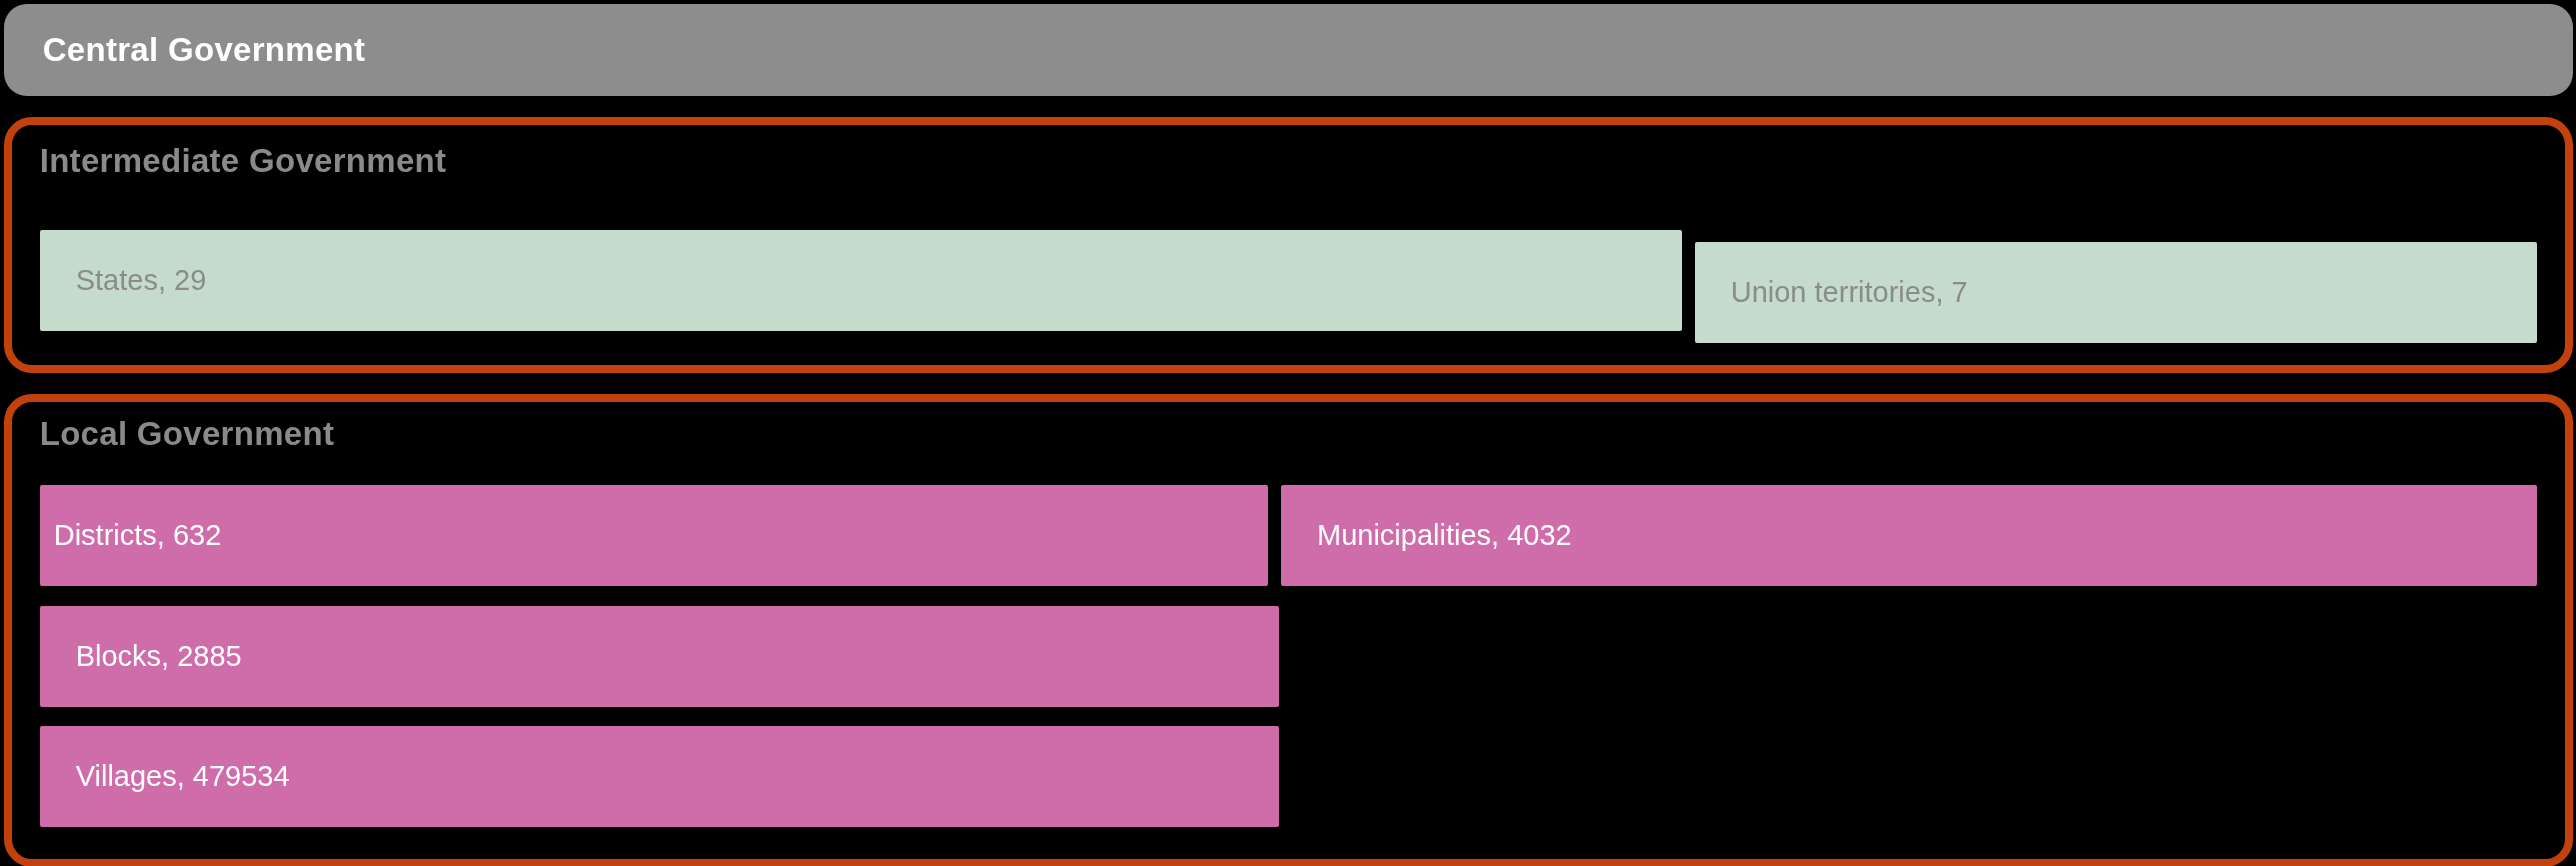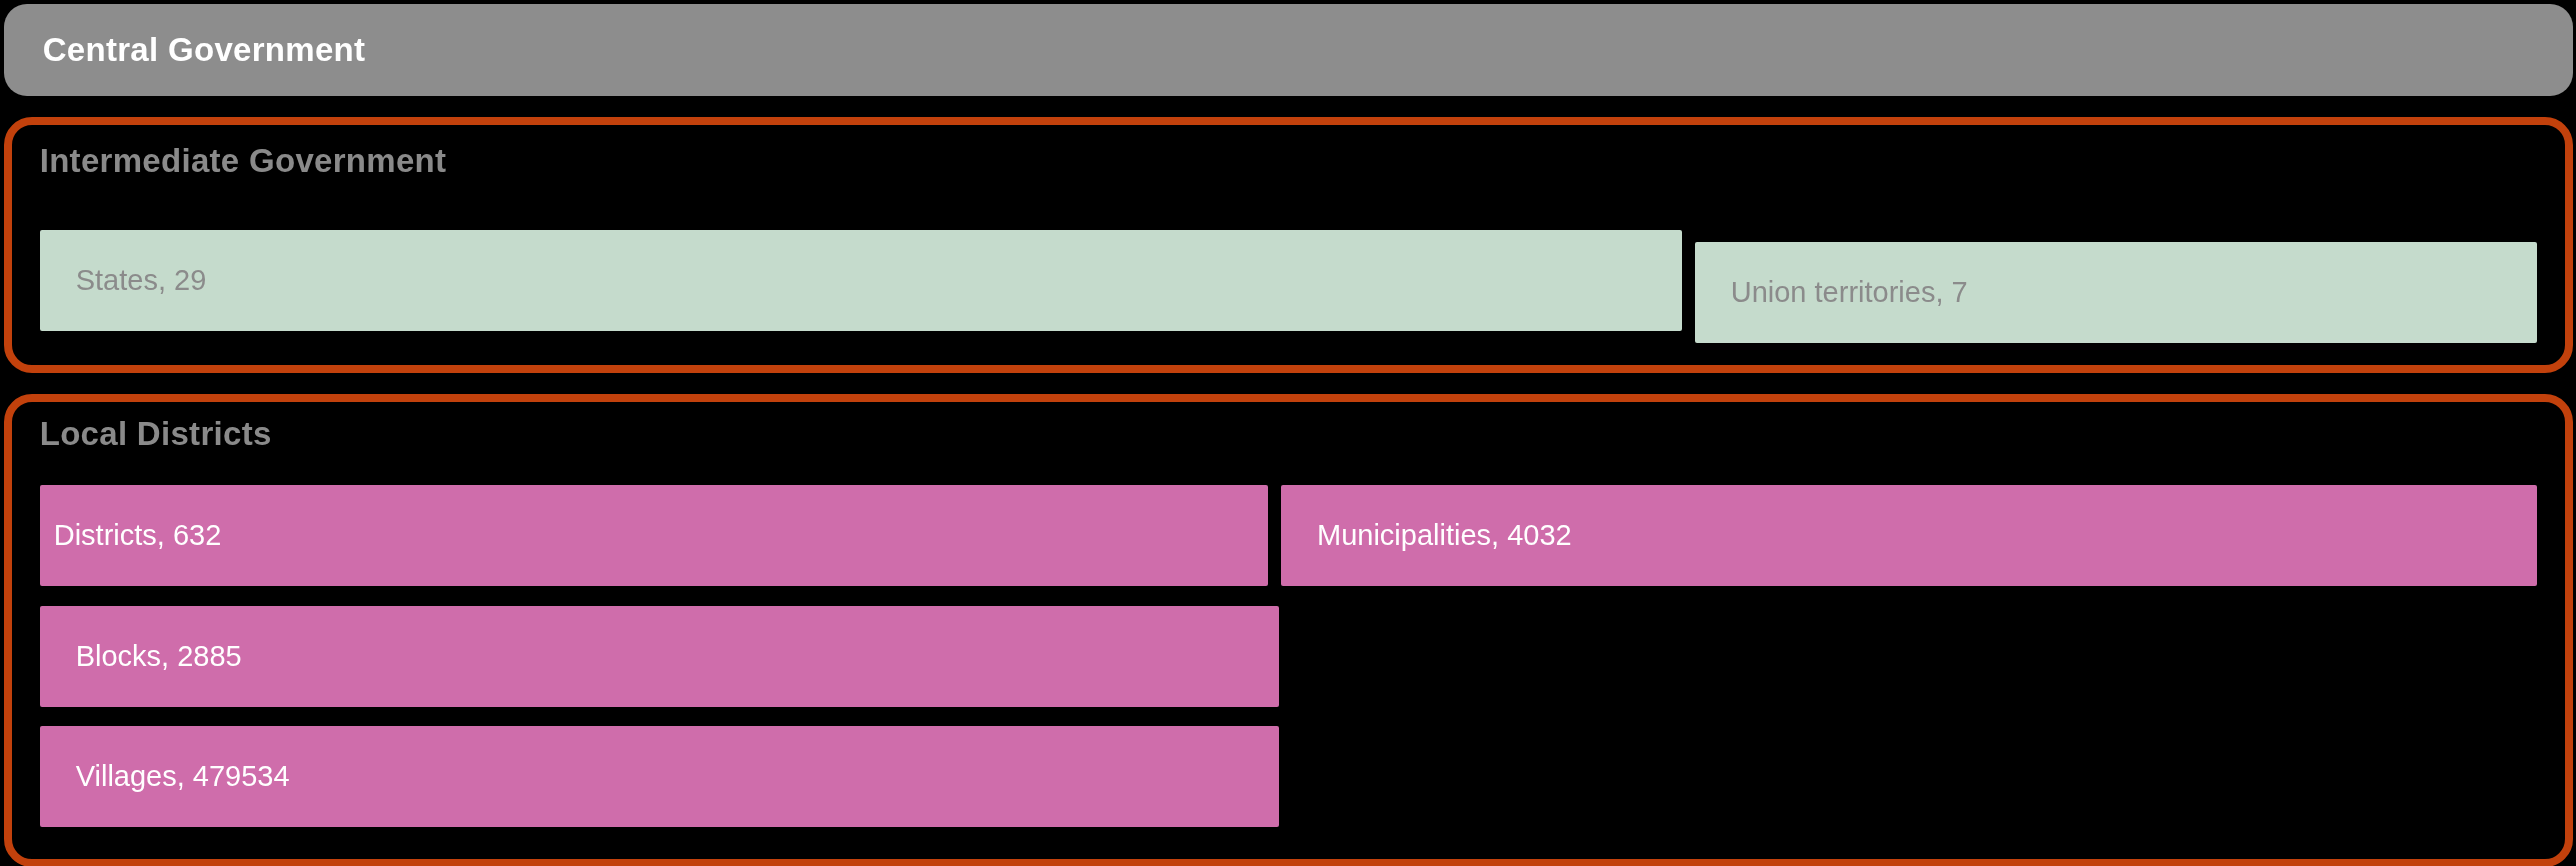--- a/index.html
+++ b/index.html
@@ -115,21 +115,21 @@
       <div class="box box-mint w-states">
         <span>States, 29</span>
       </div>
       <div class="box box-mint w-union">
         <span>Union territories, 7</span>
       </div>
     </div>
   </div>
 
   <div class="section section-local">
-    <div class="section-title">Local Districts</div>
+    <div class="section-title">Local Government</div>
     <div class="row row-first">
       <div class="box box-pink w-halfA">
         <span>Districts, 632</span>
       </div>
       <div class="box box-pink w-halfB">
         <span>Municipalities, 4032</span>
       </div>
     </div>
     <div class="row row-next">
       <div class="box box-pink w-half-solo">

